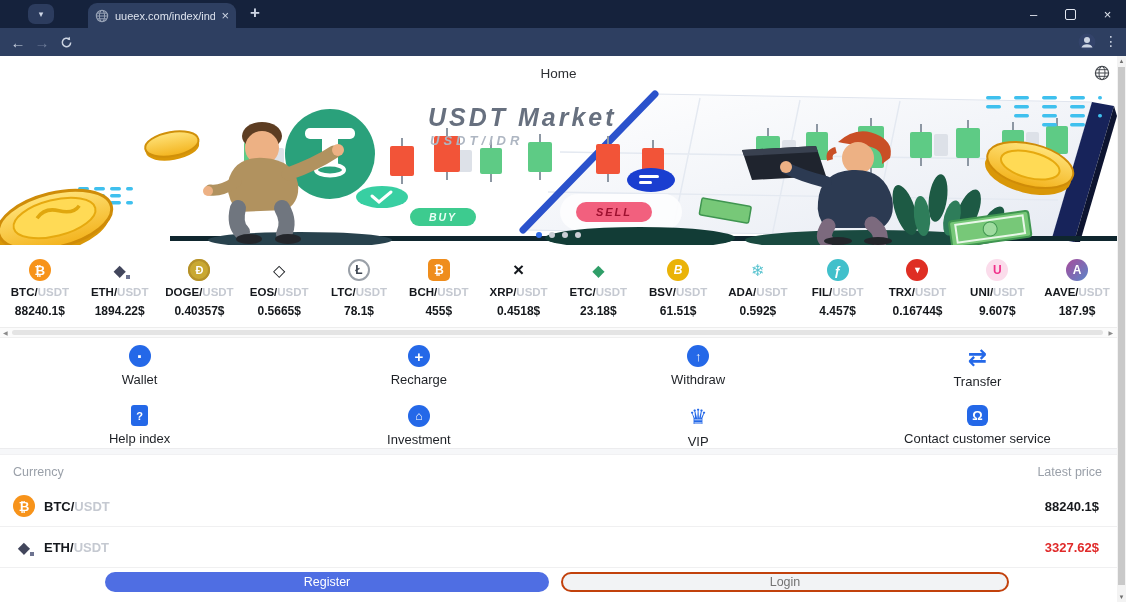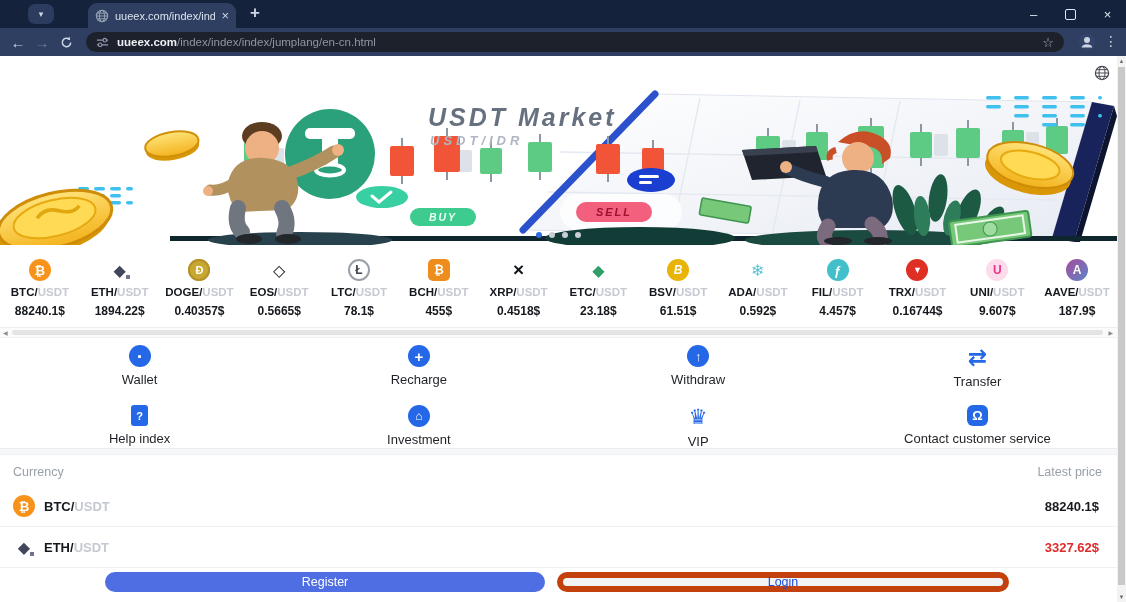--- a/index.html
+++ b/index.html
@@ -109,21 +109,21 @@
   .trow .pair .q{color:#c5c9d1;}
   .trow .tprice{font-size:13px;font-weight:bold;}
   .price-dark{color:#17191d;}
   .price-red{color:#e02a2a;}
   
   .authrow{position:absolute;top:516px;left:0;width:1117px;display:flex;gap:12px;
       padding:0 108px 0 105px;box-sizing:border-box;}
   .btn{flex:1;height:20px;border-radius:13px;display:flex;align-items:center;justify-content:center;
       font-size:12.5px;cursor:pointer;box-sizing:border-box;}
   .btn-reg{background:#4f6ee3;color:#fff;}
-  .btn-login{background:#f2f3f5;color:#1d4ed8;border:6px solid #c2410c;}
+  .btn-login{background:#f2f3f5;color:#737373;border:2px solid #c2410c;}
   
   .vscroll{position:absolute;top:0;right:0;width:9px;height:546px;background:#f3f3f3;}
   .vthumb{position:absolute;top:11px;left:1px;width:7px;height:518px;background:#c9c9c9;cursor:pointer;}
   .varrow{position:absolute;left:0;width:9px;text-align:center;font-size:6px;color:#6f6f6f;cursor:pointer;}
   .varrow.up{top:2px;}
   .varrow.down{bottom:2px;}
 </style>
 </head>
 <body>
 
@@ -156,43 +156,35 @@
 
   <div class="toolbar">
     <div class="navbtn" style="left:6px">←</div>
     <div class="navbtn dim" style="left:30px">→</div>
     <div class="navbtn" style="left:54px">
       <svg viewBox="0 0 14 14" width="13" height="13">
           <path d="M11.5,7 a4.5,4.5 0 1 1 -1.4,-3.3" fill="none" stroke="#ccd4e2" stroke-width="1.6"></path>
           <polygon points="10.5,0.8 10.9,4.6 7.4,3.3" fill="#ccd4e2"></polygon>
         </svg>
     </div>
-    <div class="addr">
-      <span class="tune">
-        <svg viewBox="0 0 14 14" width="13" height="13">
-            <path d="M1,4.5 h12 M1,9.5 h12" stroke="#8f9ab0" stroke-width="1.4"></path>
-            <circle cx="9.5" cy="4.5" r="1.9" fill="#1d212b" stroke="#8f9ab0" stroke-width="1.2"></circle>
-            <circle cx="4.5" cy="9.5" r="1.9" fill="#1d212b" stroke="#8f9ab0" stroke-width="1.2"></circle>
-          </svg>
-      </span>
-      <span class="url"><b>uueex.com</b><span>/index/index/index/jumplang/en-cn.html</span></span>
-      <span class="star">☆</span>
-    </div>
     <span class="profile">
       <svg viewBox="0 0 18 18" width="18" height="18">
           <circle cx="9" cy="9" r="8.4" fill="#33436a"></circle>
           <circle cx="9" cy="7" r="3" fill="#cdd5e3"></circle>
           <path d="M3.5,14.5 a5.8,4.6 0 0 1 11,0 z" fill="#cdd5e3"></path>
         </svg>
     </span>
     <span class="menu3">⋮</span>
   </div>
 
   <div class="page">
 
+    <div class="pagehead">
+      <span class="home-title">Home</span>
+    </div>
     <span class="globe-btn">
       <svg viewBox="0 0 16 16" width="16" height="16">
           <circle cx="8" cy="8" r="6.6" fill="none" stroke="#45494f" stroke-width="1.2"></circle>
           <ellipse cx="8" cy="8" rx="3" ry="6.6" fill="none" stroke="#45494f" stroke-width="1"></ellipse>
           <path d="M1.4,8 h13.2 M2.3,4.7 h11.4 M2.3,11.3 h11.4" stroke="#45494f" stroke-width="1" fill="none"></path>
         </svg>
     </span>
 
     <svg class="banner" width="1117" height="155" viewBox="0 0 1117 155">
       <defs>

